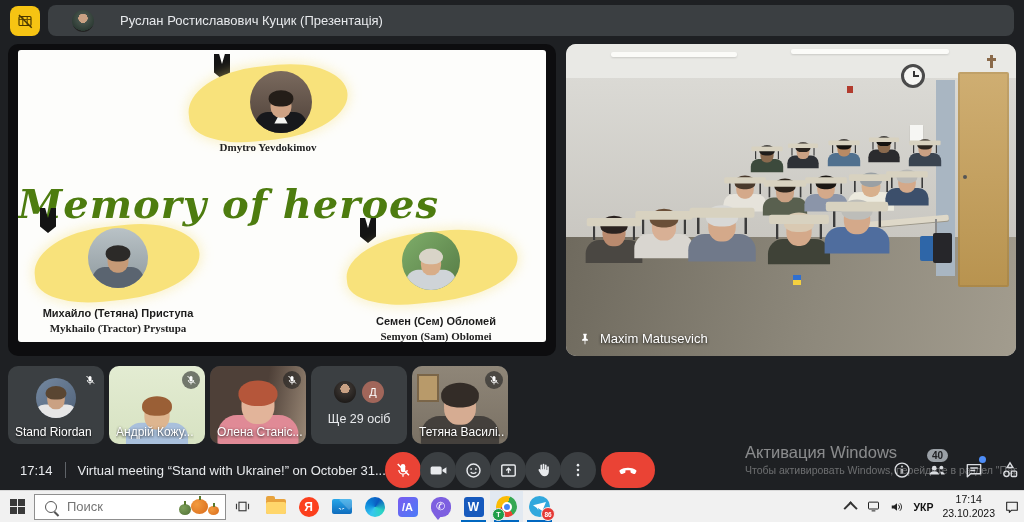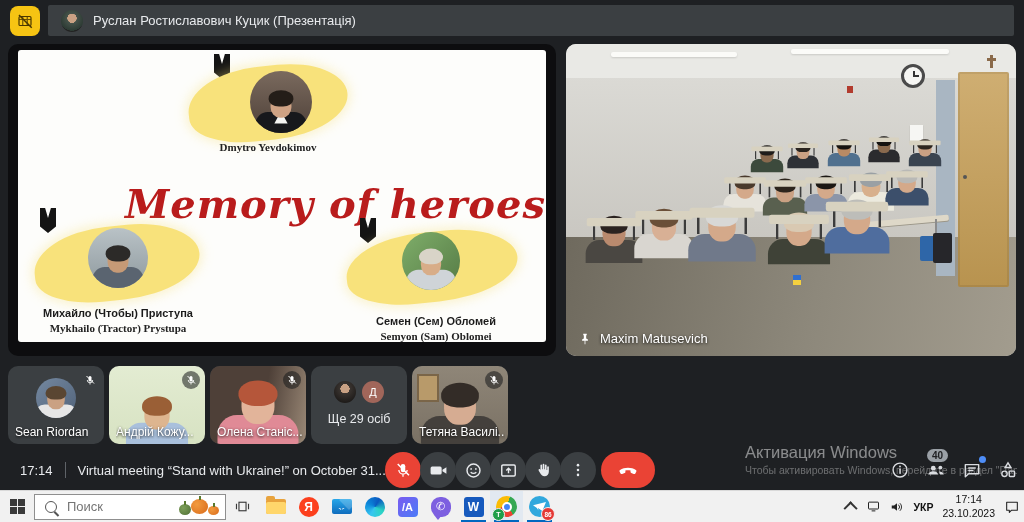--- a/index.html
+++ b/index.html
@@ -4,22 +4,22 @@
 <style>
   html,body{margin:0;padding:0;background:#17181a;}
   body{width:1024px;height:522px;position:relative;overflow:hidden;
        font-family:"Liberation Sans",sans-serif;-webkit-font-smoothing:antialiased;}
   
   #meet{position:absolute;inset:0 0 32px 0;background:#1e2023;}
   
   #topbar{position:absolute;left:0;top:0;width:1024px;height:42px;}
   #app-badge{position:absolute;left:10px;top:6px;width:30px;height:30px;border-radius:8px;
              background:#f6c413;display:flex;align-items:center;justify-content:center;}
-  #speaker-pill{position:absolute;left:48px;top:5px;width:966px;height:31px;border-radius:2px;
-                background:#3b3f42;display:flex;align-items:center;gap:10px;padding-left:13px;box-sizing:border-box;}
+  #speaker-pill{position:absolute;left:48px;top:5px;width:966px;height:31px;border-radius:8px;
+                background:#3b3f42;display:flex;align-items:center;gap:26px;padding-left:24px;box-sizing:border-box;}
   .mini-ava{width:22px;height:22px;border-radius:50%;
             background:radial-gradient(circle at 50% 38%,#c9a183 26%,#45524a 27%,#2c3a33 70%,#222 71%);}
   #speaker-pill span{color:#e8eaed;font-size:13px;}
   
   #slide-frame{position:absolute;left:8px;top:44px;width:548px;height:312px;border-radius:10px;
                background:#0d0d0f;box-sizing:border-box;padding:6px 10px 14px;}
   #slide{position:relative;width:528px;height:292px;background:#fdfdfb;border-radius:3px;overflow:hidden;}
   .flag-logo{position:absolute;width:16px;height:25px;background:#141414;
              clip-path:polygon(0 0,32% 0,50% 40%,68% 0,100% 0,100% 74%,50% 100%,0 74%);}
   .blob{position:absolute;background:#f8e27b;border-radius:52% 48% 55% 45%/62% 55% 60% 45%;
@@ -29,23 +29,23 @@
   .person{position:absolute;left:50%;bottom:0;width:60px;transform:translateX(-50%);}
   .head{position:relative;width:22px;height:26px;border-radius:48% 48% 44% 44%;margin:0 auto;background:var(--skin);z-index:2;}
   .hair{position:absolute;left:50%;top:-3px;transform:translateX(-50%);width:26px;height:17px;
         border-radius:50% 50% 42% 42%;background:var(--hair);z-index:3;}
   .torso{width:54px;height:22px;margin:-6px auto 0;border-radius:13px 13px 0 0;background:var(--shirt);z-index:1;position:relative;}
   .tux-v{position:absolute;left:50%;transform:translateX(-50%);bottom:10px;width:0;height:0;z-index:2;
          border-left:7px solid transparent;border-right:7px solid transparent;border-bottom:13px solid #f4f4f2;}
   .slide-name{position:absolute;text-align:center;color:#1b1b1b;}
   .slide-name .uk{font-size:11px;font-weight:bold;line-height:15px;}
   .slide-name .en{font-family:"Liberation Serif",serif;font-size:11px;font-weight:bold;line-height:14px;color:#222;}
-  #slide-title{position:absolute;left:0;right:0;top:130px;text-align:right;
+  #slide-title{position:absolute;left:0;right:0;top:130px;text-align:left;
                font-family:"DejaVu Serif",serif;font-style:italic;font-weight:bold;
-               font-size:40px;color:#b91c1c;letter-spacing:1px;}
+               font-size:40px;color:#4d7c0f;letter-spacing:1px;}
   
   #main-video{position:absolute;left:566px;top:44px;width:450px;height:312px;border-radius:10px;
               overflow:hidden;background:#d6d5d0;}
   #cl-ceiling{position:absolute;left:0;top:0;width:100%;height:11%;background:#e9e9e5;}
   .cl-light{position:absolute;height:5px;background:#fbfbf8;border-radius:2px;box-shadow:0 1px 2px #0002;}
   #cl-wall{position:absolute;left:0;top:10%;width:100%;height:55%;background:linear-gradient(180deg,#dbdad5,#c8c6c0);}
   #cl-floor{position:absolute;left:0;top:62%;width:100%;height:38%;
             background:linear-gradient(100deg,#6f6a5e,#8d887b 55%,#a29c8e);}
   #cl-door{position:absolute;left:87%;top:9%;width:11.5%;height:69%;border-radius:2px;
            background:linear-gradient(180deg,#cfae72,#b8934f);box-shadow:inset 0 0 0 2px #00000012;}
@@ -105,21 +105,21 @@
   #meet-info .sep{width:1px;height:16px;background:#5f6368;}
   #ctl-buttons{position:absolute;left:385px;top:452px;display:flex;align-items:center;}
   .ctl{width:36px;height:36px;border-radius:50%;background:#3b3f42;margin-right:-1px;
        display:flex;align-items:center;justify-content:center;flex:none;}
   .ctl.red{background:#ea4335;}
   .ctl.end{width:54px;border-radius:18px;margin-left:6px;}
   #wm{position:absolute;left:745px;top:443px;width:272px;overflow:hidden;pointer-events:none;}
   #wm .l1{color:rgba(255,255,255,.48);font-size:16.5px;}
   #wm .l2{color:rgba(255,255,255,.34);font-size:10.5px;white-space:nowrap;margin-top:2px;}
   #right-icons{position:absolute;left:888px;top:458px;display:flex;gap:12px;align-items:center;}
-  .ric{position:relative;width:24px;height:24px;display:flex;align-items:center;justify-content:center;}
+  .ric{position:relative;width:24px;height:24px;display:flex;align-items:center;justify-content:flex-end;}
   #count-badge{position:absolute;top:-9px;left:3px;background:#9aa0a6;color:#202124;font-size:10px;
                font-weight:bold;padding:1px 5px;border-radius:8px;}
   #chat-dot{position:absolute;top:-2px;right:-2px;width:7px;height:7px;border-radius:50%;background:#4e8df7;}
   
   #taskbar{position:absolute;left:0;bottom:0;width:1024px;height:32px;background:#f1f1f1;
            border-top:1px solid #d9d9d9;box-sizing:border-box;display:flex;align-items:center;}
   #start{width:34px;height:31px;display:flex;align-items:center;justify-content:center;}
   .winlogo{width:15px;height:15px;display:grid;grid-template-columns:7px 7px;grid-template-rows:7px 7px;gap:1px;}
   .winlogo i{background:#3a3a3a;}
   #searchbox{position:relative;width:192px;height:26px;background:#fff;border:1px solid #8f8f8f;
@@ -209,21 +209,21 @@
       <div class="flag-logo" style="left:22px;top:158px;"></div>
       <div class="blob" style="left:16px;top:176px;width:166px;height:74px;"></div>
       <div class="photo" style="left:70px;top:178px;width:60px;height:60px;background:linear-gradient(180deg,#b9c2c6,#8e999e);">
         <div class="person" style="--skin:#c69a76;--hair:#2c2a28;--shirt:#5a6470;transform:translateX(-50%) scale(.95);">
           <div class="hair"></div>
             <div class="head"></div>
             <div class="torso"></div>
         </div>
       </div>
       <div class="slide-name" style="left:10px;top:256px;width:180px;">
-        <div class="uk">Михайло (Чтобы) Приступа</div>
+        <div class="uk">Михайло (Тетяна) Приступа</div>
         <div class="en">Mykhailo (Tractor) Prystupa</div>
       </div>
 
       <div class="flag-logo" style="left:342px;top:168px;"></div>
       <div class="blob" style="left:328px;top:182px;width:172px;height:70px;"></div>
       <div class="photo" style="left:384px;top:182px;width:58px;height:58px;background:linear-gradient(135deg,#7fae6a,#557a45);">
         <div class="person" style="--skin:#d8ad88;--hair:#d9d4c8;--shirt:#cfd4d8;transform:translateX(-50%) scale(.92);">
           <div class="hair"></div>
             <div class="head"></div>
             <div class="torso"></div>
@@ -397,21 +397,21 @@
             <div class="torso"></div>
           </div>
         </div>
         <div class="mic-badge">
           <svg width="12" height="12" viewBox="0 0 24 24">
             <path fill="#fff" d="M12 15a3 3 0 0 0 3-3V7a3 3 0 0 0-6 0v5a3 3 0 0 0 3 3z"></path>
             <path fill="none" stroke="#fff" stroke-width="1.7" d="M6.5 12a5.5 5.5 0 0 0 11 0M12 17.5V21"></path>
             <path stroke="#fff" stroke-width="2" d="M5 4l15 15"></path>
           </svg>
         </div>
-        <div class="pname">Sean Riordan</div>
+        <div class="pname">Stand Riordan</div>
       </div>
       <div class="tile">
         <div class="vbg" style="background: linear-gradient(rgb(227, 236, 210), rgb(215, 226, 194));">
           <div class="person" style="--skin: #ddb58f; --hair: #9a5f36; --shirt: #a9c0dc; transform: translateX(-50%) scale(1.15); transform-origin: 50% 100%;">
             <div class="hair"></div>
             <div class="head"></div>
             <div class="torso"></div>
           </div>
         </div>
         <div class="mic-badge dim">

